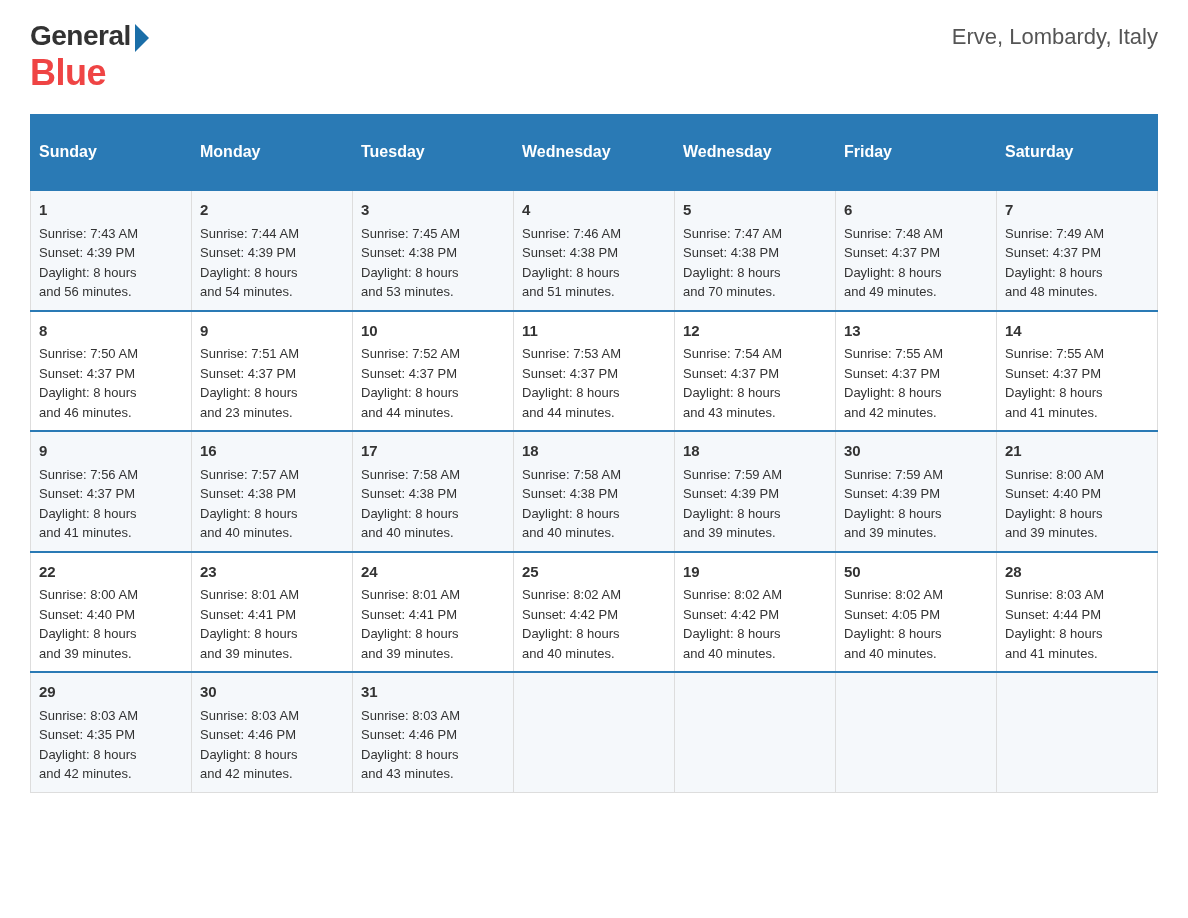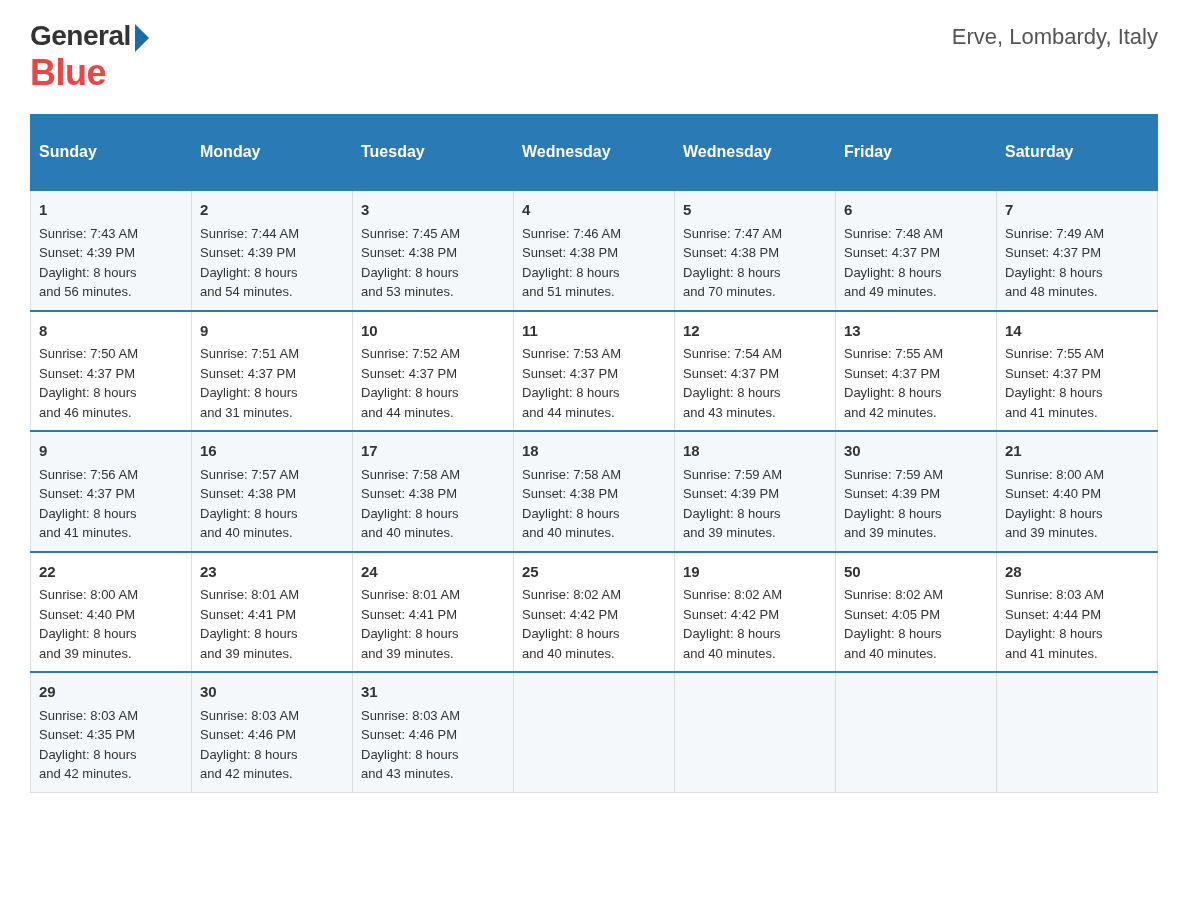--- a/index.html
+++ b/index.html
@@ -193,21 +193,21 @@
           <span class="info">Sunrise: 7:50 AM</span>
           <span class="info">Sunset: 4:37 PM</span>
           <span class="info">Daylight: 8 hours</span>
           <span class="info">and 46 minutes.</span>
         </td>
         <td>
           <span class="day-num">9</span>
           <span class="info">Sunrise: 7:51 AM</span>
           <span class="info">Sunset: 4:37 PM</span>
           <span class="info">Daylight: 8 hours</span>
-          <span class="info">and 31 minutes.</span>
+          <span class="info">and 23 minutes.</span>
         </td>
         <td>
           <span class="day-num">10</span>
           <span class="info">Sunrise: 7:52 AM</span>
           <span class="info">Sunset: 4:37 PM</span>
           <span class="info">Daylight: 8 hours</span>
           <span class="info">and 44 minutes.</span>
         </td>
         <td>
           <span class="day-num">11</span>

